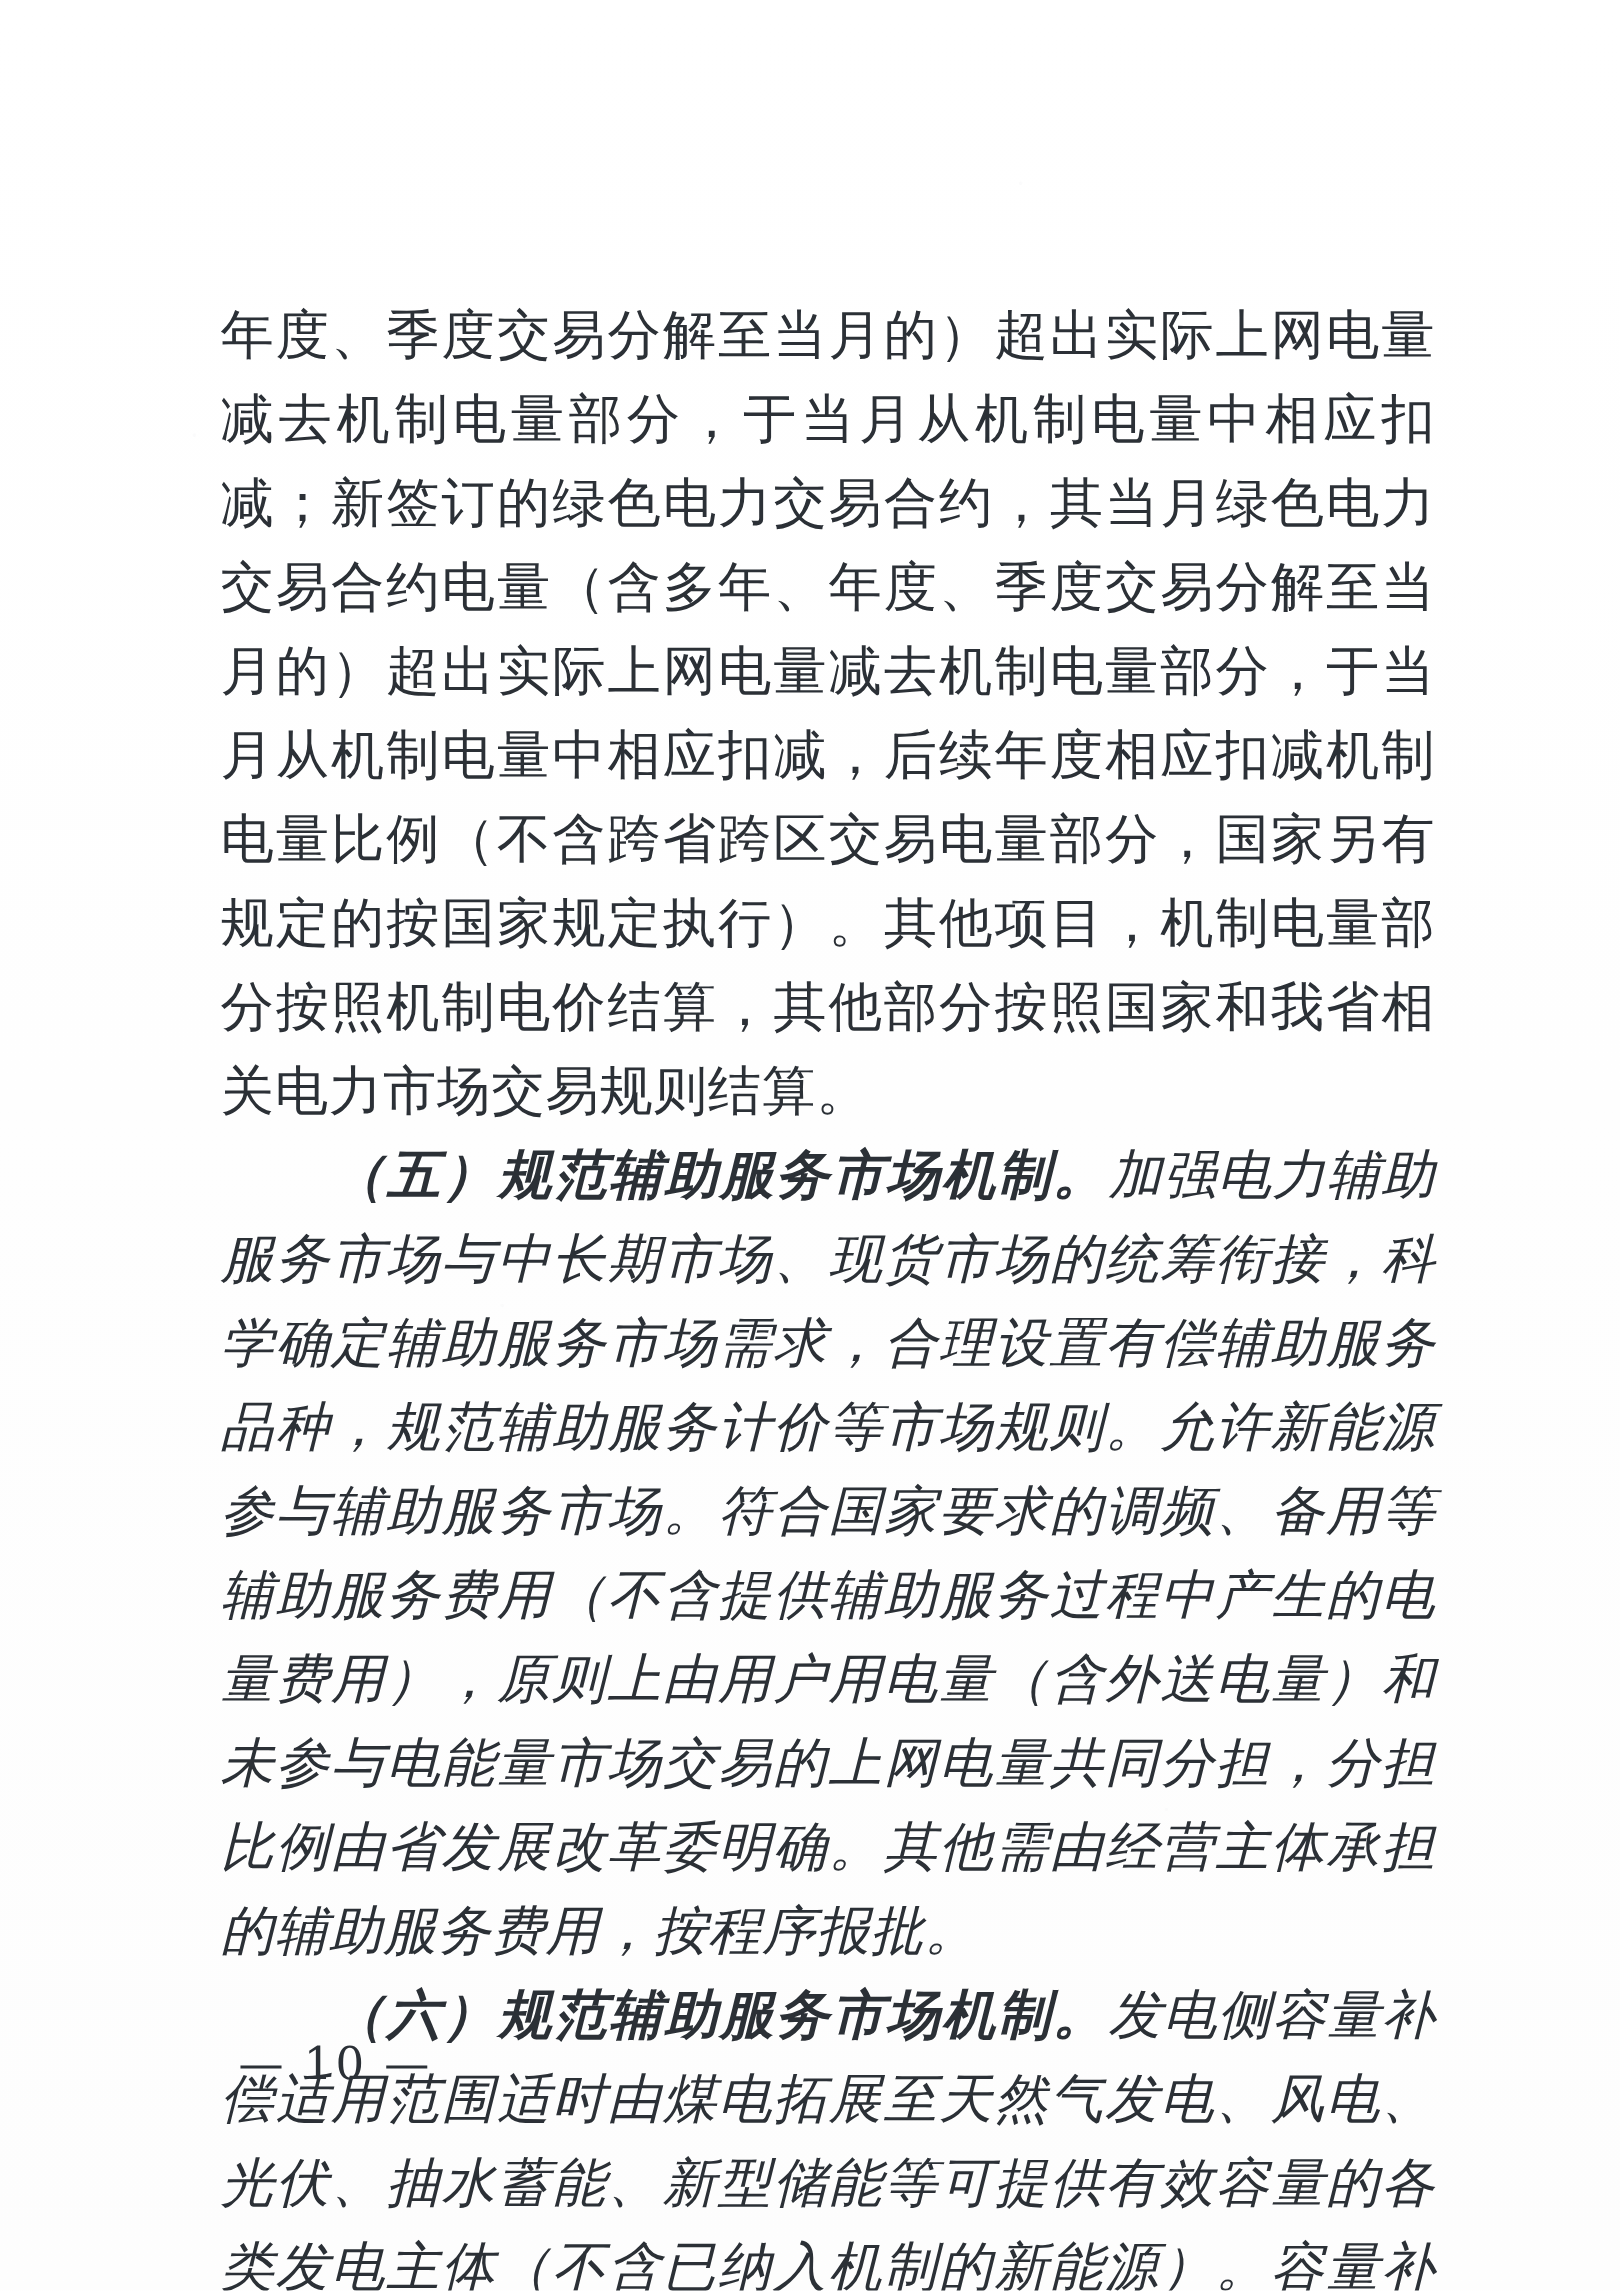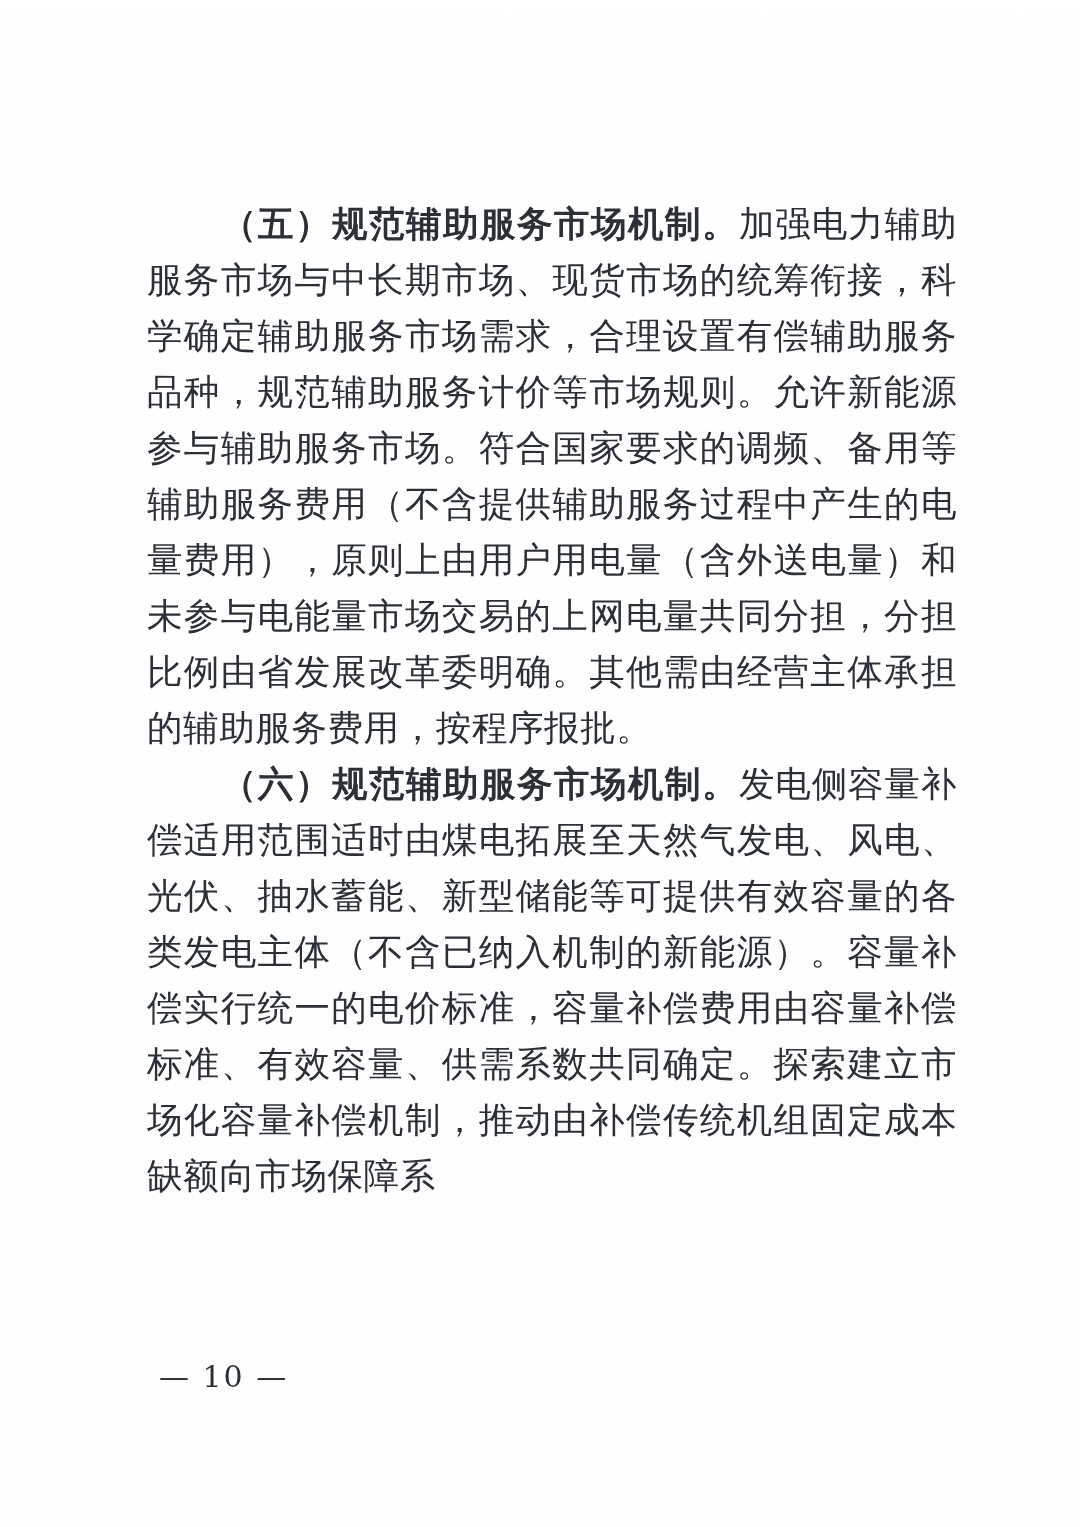--- a/index.html
+++ b/index.html
@@ -54,20 +54,21 @@
     text-align: justify;
     text-justify: inter-character;
     letter-spacing: 0.6px;
     text-indent: 0;
     font-weight: 400;
   }
 
   
   .para.indent {
     text-indent: 74px;
+    font-style: italic;
   }
 
   
   .clause-head {
     font-weight: 700;
     letter-spacing: 1.2px;
   }
 
   
   .folio {
@@ -86,20 +87,23 @@
 </style>
 </head>
 <body>
 
 <div class="scan-noise"></div>
 
 <div class="page">
 
   <div class="text-column">
 
+    <p class="para">
+      <span>年度、季度交易分解至当月的）超出实际上网电量减去机制电量部分，于当月从机制电量中相应扣减；新签订的绿色电力交易合约，其当月绿色电力交易合约电量（含多年、年度、季度交易分解至当月的）超出实际上网电量减去机制电量部分，于当月从机制电量中相应扣减，后续年度相应扣减机制电量比例（不含跨省跨区交易电量部分，国家另有规定的按国家规定执行）。其他项目，机制电量部分按照机制电价结算，其他部分按照国家和我省相关电力市场交易规则结算。</span>
+    </p>
 
     <p class="para indent">
       <span class="clause-head">（五）规范辅助服务市场机制。</span><span>加强电力辅助服务市场与中长期市场、现货市场的统筹衔接，科学确定辅助服务市场需求，合理设置有偿辅助服务品种，规范辅助服务计价等市场规则。允许新能源参与辅助服务市场。符合国家要求的调频、备用等辅助服务费用（不含提供辅助服务过程中产生的电量费用），原则上由用户用电量（含外送电量）和未参与电能量市场交易的上网电量共同分担，分担比例由省发展改革委明确。其他需由经营主体承担的辅助服务费用，按程序报批。</span>
     </p>
 
     <p class="para indent">
       <span class="clause-head">（六）规范辅助服务市场机制。</span><span>发电侧容量补偿适用范围适时由煤电拓展至天然气发电、风电、光伏、抽水蓄能、新型储能等可提供有效容量的各类发电主体（不含已纳入机制的新能源）。容量补偿实行统一的电价标准，容量补偿费用由容量补偿标准、有效容量、供需系数共同确定。探索建立市场化容量补偿机制，推动由补偿传统机组固定成本缺额向市场保障系</span>
     </p>
 
   </div>

